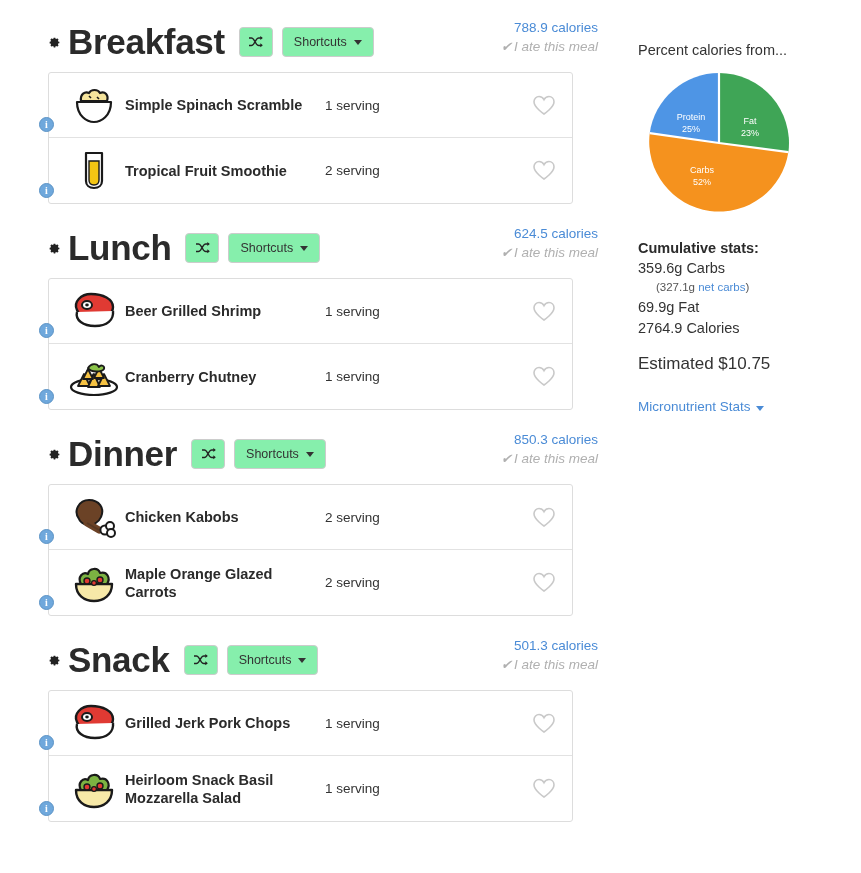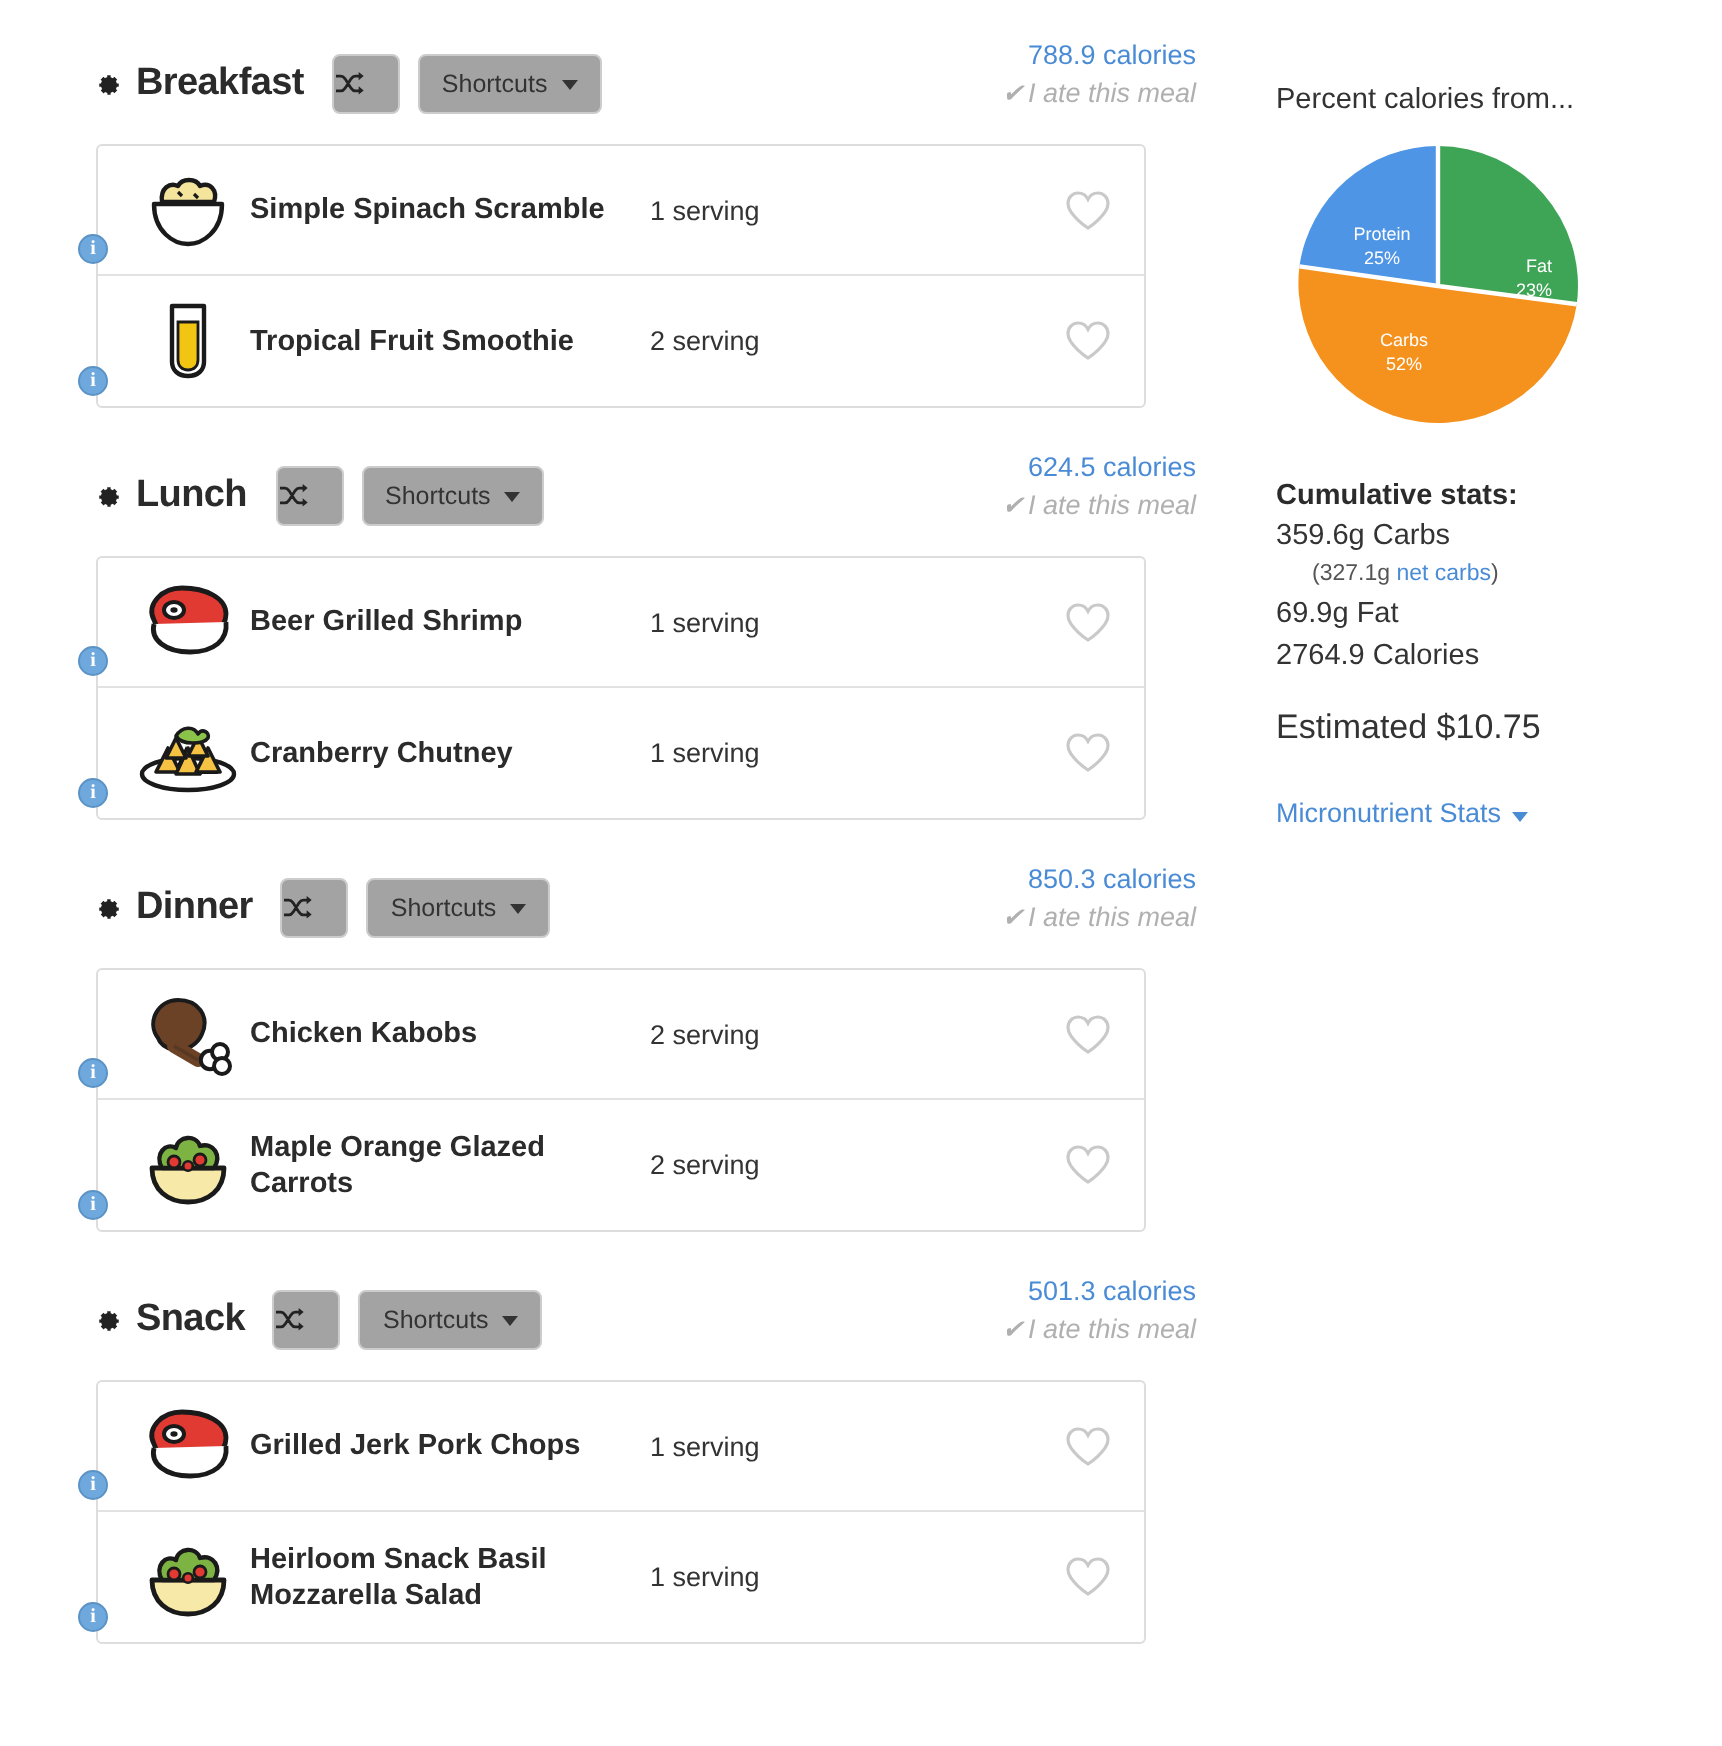--- a/index.html
+++ b/index.html
@@ -39,37 +39,37 @@
   }
   .gear-icon {
     width: 13px;
     height: 13px;
     margin-right: 7px;
     flex: 0 0 auto;
     color: #222;
   }
   .gear-icon svg { display: block; }
   .meal-title {
-    font-size: 19px;
+    font-size: 35px;
     font-weight: bold;
     color: #2b2b2b;
     letter-spacing: -0.3px;
     line-height: 30px;
     margin-right: 14px;
     white-space: nowrap;
   }
   .btn {
     border: 1px solid #cccccc;
-    background: #a3a3a3;
+    background: #86efac;
     border-radius: 4px;
     height: 30px;
     box-sizing: border-box;
     display: inline-flex;
     align-items: center;
-    justify-content: flex-start;
+    justify-content: center;
     font-size: 12.5px;
     color: #333333;
     cursor: pointer;
     font-family: "Liberation Sans", sans-serif;
   }
   .btn-shuffle { width: 34px; padding: 0; margin-right: 9px; }
   .btn-shuffle svg { display: block; }
   .btn-shortcuts { padding: 0 11px; }
   .caret {
     display: inline-block;
@@ -203,21 +203,21 @@
   .slice-label {
     position: absolute;
     color: #ffffff;
     font-size: 9px;
     text-align: center;
     line-height: 11.5px;
     font-family: "Liberation Sans", sans-serif;
     white-space: nowrap;
   }
   .lbl-protein { left: 14px; top: 42px; width: 62px; }
-  .lbl-fat     { left: 78px; top: 58px; width: 52px; text-align: right; }
+  .lbl-fat     { left: 78px; top: 46px; width: 52px; }
   .lbl-carbs   { left: 16px; top: 95px; width: 80px; }
 
   .cum-head {
     font-size: 14.5px;
     font-weight: bold;
     color: #2b2b2b;
     margin: 24px 0 2px 12px;
   }
   .cum-line {
     font-size: 14.5px;

